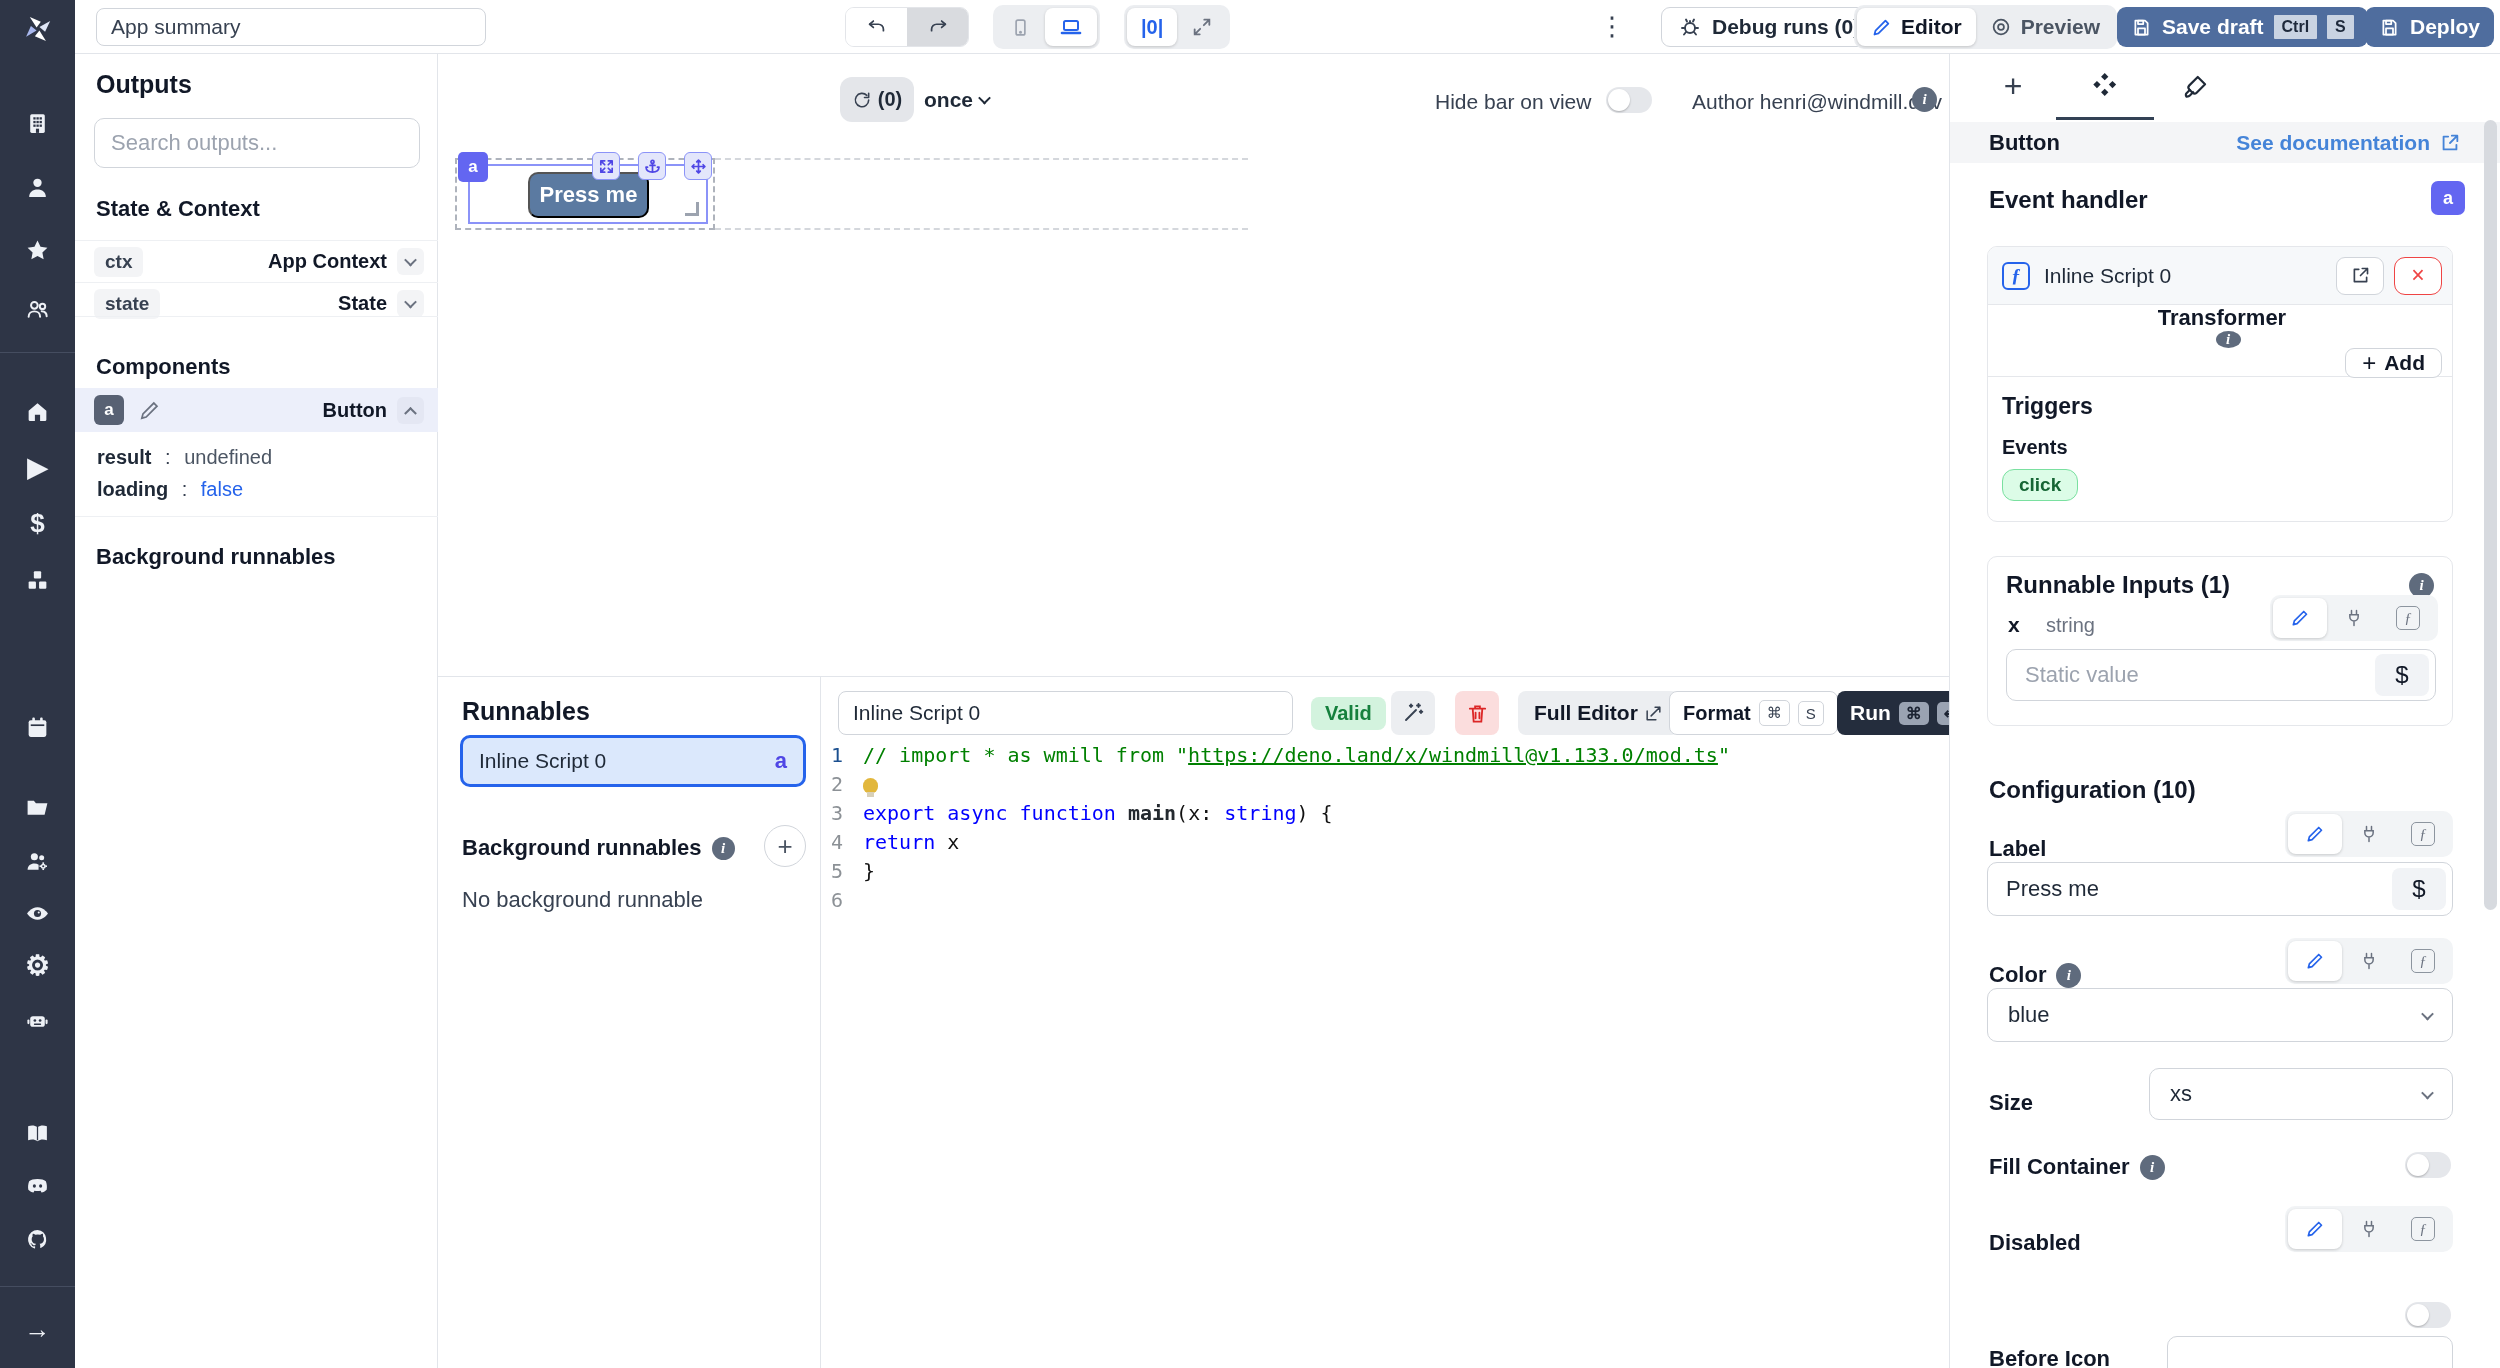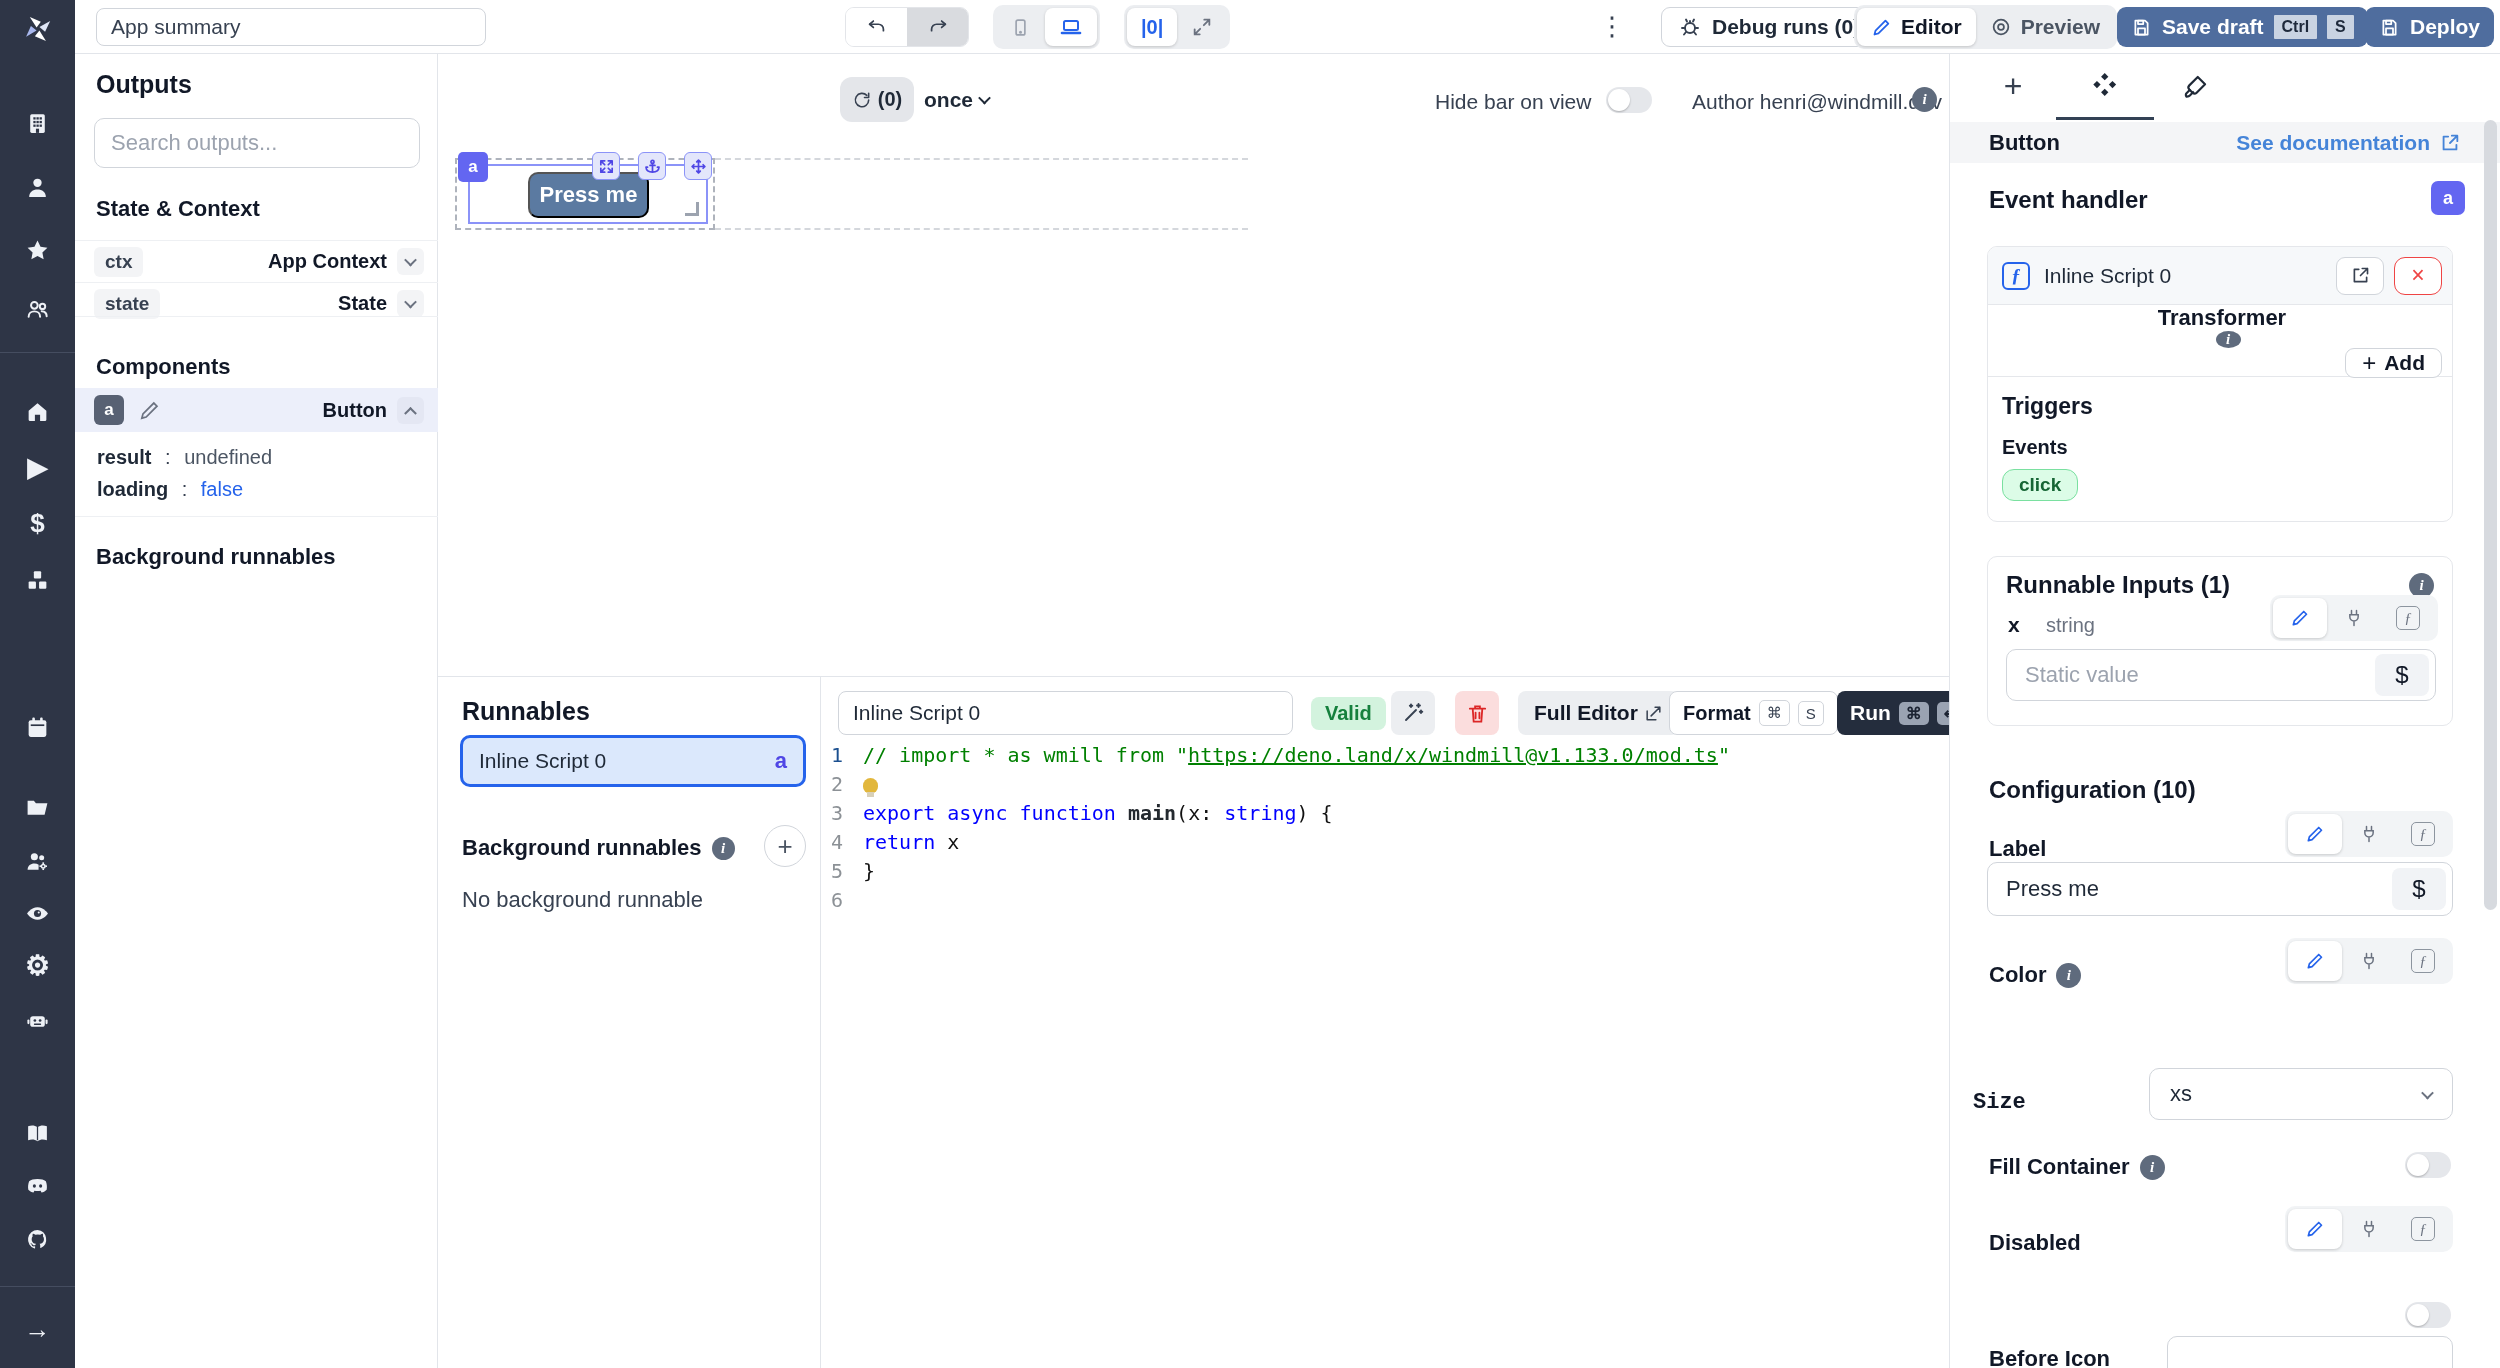--- a/index.html
+++ b/index.html
@@ -662,22 +662,26 @@
         </div>
       <div class="rseg-cell">
           <svg width="20" height="20" viewBox="0 0 24 24" style="fill:none;stroke:#6b7280;stroke-width:1.8;stroke-linecap:round;">
             <path d="M9 3v5M15 3v5M7 8h10v2.5a5 5 0 0 1-10 0zM12 15.5V21"></path>
           </svg>
         </div>
       <div class="rseg-cell">
           <span class="fx-sm">ƒ</span>
         </div>
     </div>
-
-    <div class="flabel" style="left:23px; top:1036px;font-family:Liberation Mono, monospace;">
+    <div class="select" style="left:37px; top:934px; width:466px; height:54px;">
+      <span>blue</span>
+      <span class="chev"></span>
+    </div>
+
+    <div class="flabel" style="left:39px; top:1036px;">
         <span>Size</span>
       </div>
     <div class="select" style="left:199px; top:1014px; width:304px; height:52px;">
       <span>xs</span>
       <span class="chev"></span>
     </div>
 
     <div class="flabel" style="left:39px; top:1100px;">
       <span>Fill Container</span>
         <span class="info-dot">i</span>

